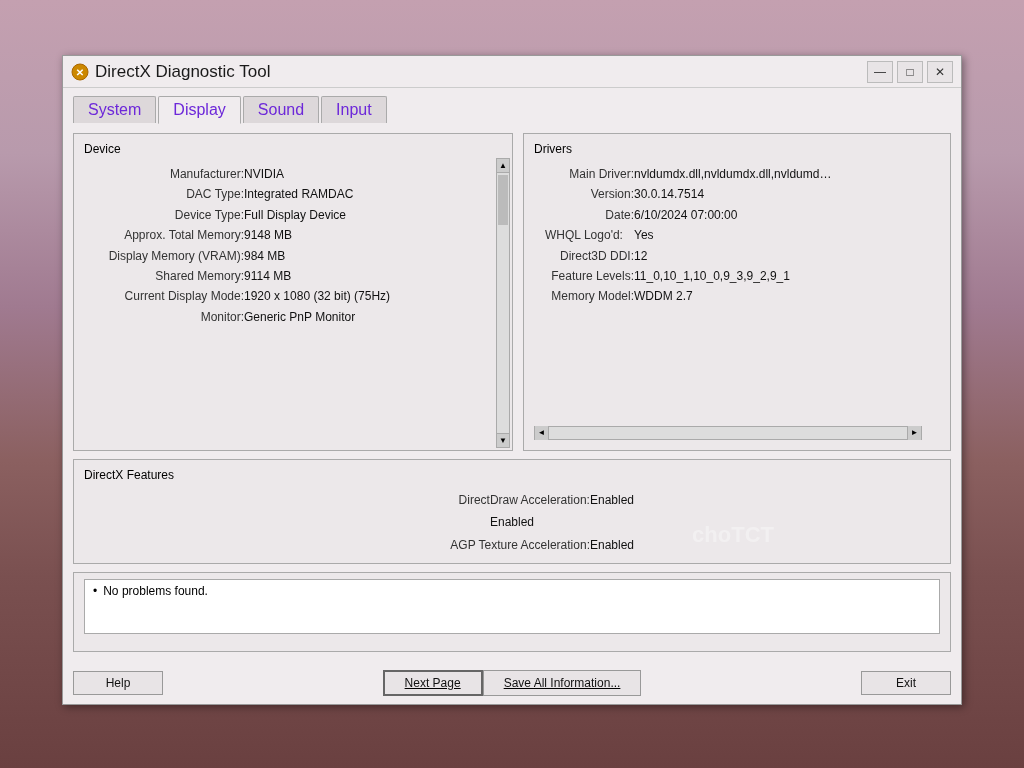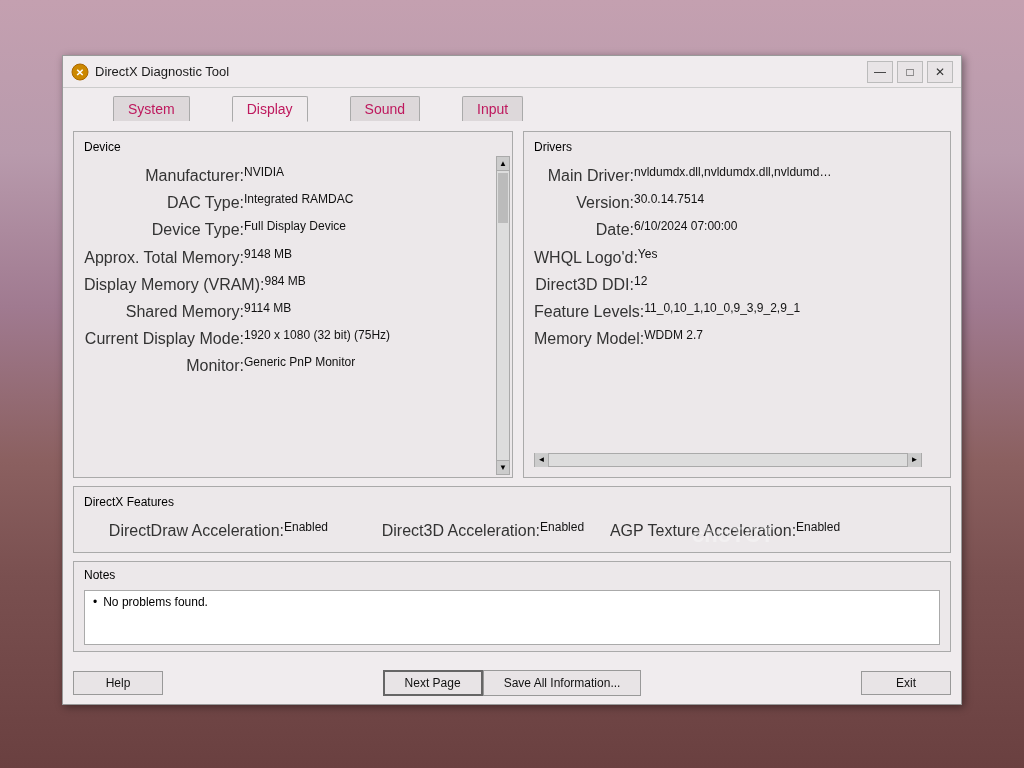--- a/index.html
+++ b/index.html
@@ -55,21 +55,21 @@
       flex-shrink: 0;
     }
     .title-icon {
       width: 18px;
       height: 18px;
       margin-right: 6px;
       flex-shrink: 0;
     }
     .title-text {
       flex: 1;
-      font-size: 13px;
+      font-size: 17px;
       font-weight: normal;
       color: #1a1a1a;
     }
     .title-buttons {
       display: flex;
       gap: 4px;
     }
     .title-btn {
       width: 26px;
       height: 22px;
@@ -90,24 +90,23 @@
       padding: 8px 10px 0;
       gap: 2px;
       flex-shrink: 0;
     }
     .tab {
       padding: 4px 14px;
       border: 1px solid #aaa;
       border-bottom: none;
       background: #ddd8da;
       cursor: pointer;
-      font-size: 14px;
-      color: #be185d;
+      font-size: 16px;
+      color: #6d28d9;
       border-radius: 2px 2px 0 0;
-      margin-left: 40px;
     }
     .tab.active {
       background: #f0ecee;
       border-bottom: 1px solid #f0ecee;
       margin-bottom: -1px;
       z-index: 1;
     }
 
     
     .content {
@@ -145,41 +144,41 @@
     }
     .info-row {
       display: flex;
       line-height: 1.7;
     }
     .info-label {
       text-align: right;
       color: #333;
       min-width: 160px;
       flex-shrink: 0;
-      font-size: 16px;
+      font-size: 12px;
     }
     .info-value {
       color: #111;
       font-size: 12px;
       white-space: nowrap;
       overflow: hidden;
       text-overflow: ellipsis;
     }
 
     
     .features-panel {
       border: 1px solid #aaa;
       background: #ece8ea;
       padding: 8px 10px;
       flex-shrink: 0;
     }
     .features-grid {
       display: flex;
-      flex-direction: row;
-      gap: 12px;
+      flex-direction: column;
+      gap: 2px;
       align-items: center;
     }
 
     
     .notes-panel {
       border: 1px solid #aaa;
       background: #ece8ea;
       padding: 6px 10px;
       min-height: 80px;
       flex-shrink: 0;
@@ -214,20 +213,21 @@
       color: #111;
       min-width: 90px;
       text-align: center;
     }
     .btn-primary {
       border: 2px solid #666;
     }
     .bottom-center {
       display: flex;
       gap: 0;
+      text-decoration: underline;
     }
 
     
     .watermark {
       position: absolute;
       bottom: 220px;
       right: 250px;
       font-size: 22px;
       color: rgba(255,255,255,0.35);
       font-weight: bold;
@@ -361,32 +361,30 @@
     </div>
 
     <div class="features-panel">
       <div class="panel-title">DirectX Features</div>
       <div class="features-grid">
         <div class="info-row">
           <span class="info-label" style="min-width:200px;">DirectDraw Acceleration:</span>
           <span class="info-value">Enabled</span>
         </div>
         <div class="info-row">
-          <span class="info-label" style="min-width:200px;">Direct3D Acceleration:</span>
           <span class="info-value">Enabled</span>
         </div>
         <div class="info-row">
           <span class="info-label" style="min-width:200px;">AGP Texture Acceleration:</span>
           <span class="info-value">Enabled</span>
         </div>
       </div>
     </div>
 
     <div class="notes-panel">
-      <div class="panel-title">Notes</div>
       <div class="notes-content">
         <div class="notes-bullet">
           <span>•</span>
           <span>No problems found.</span>
         </div>
       </div>
     </div>
 
   </div>
 

